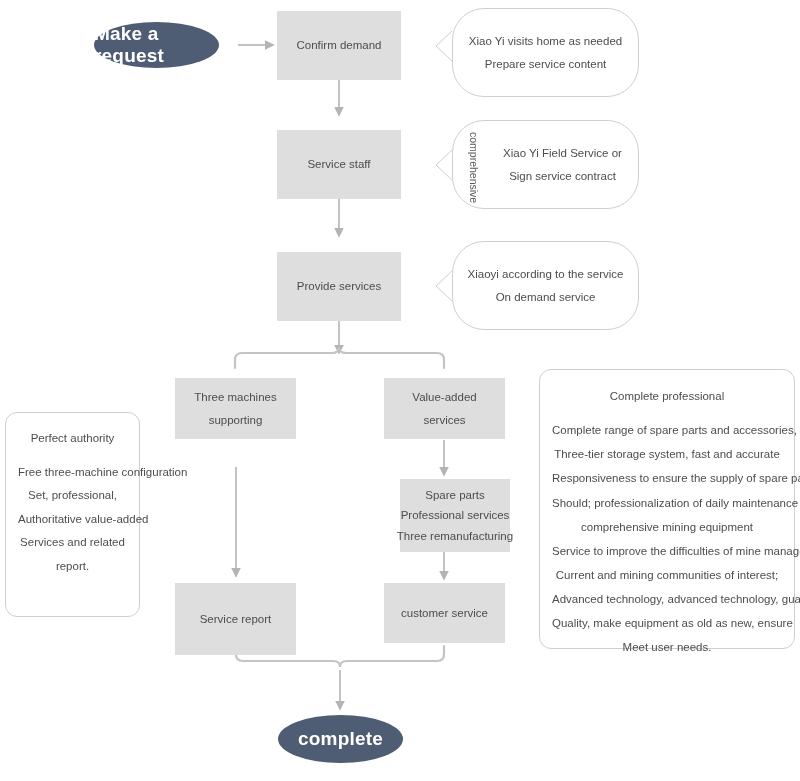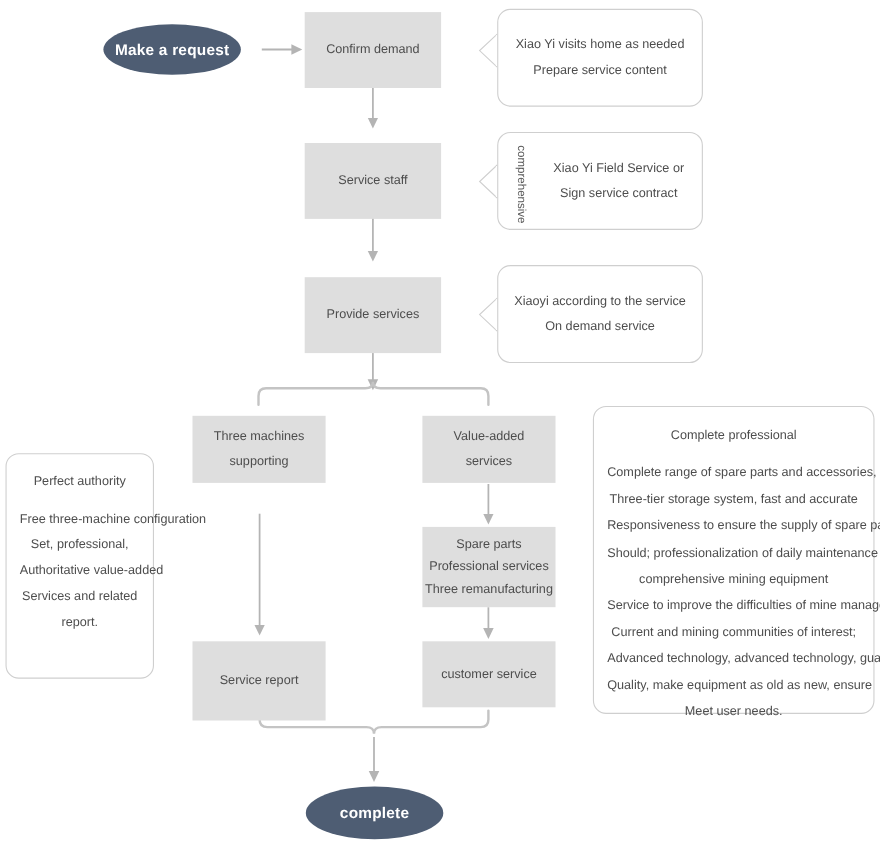--- a/index.html
+++ b/index.html
@@ -21,21 +21,21 @@
     height: 781px;
   }
   .abs { position: absolute; box-sizing: border-box; }
 
   
   .ellipse {
     border-radius: 50%;
     background: #4e5d73;
     color: #ffffff;
     font-weight: bold;
-    font-size: 14px;
+    font-size: 19px;
     display: flex;
     align-items: center;
     justify-content: center;
     letter-spacing: .2px;
   }
 
   
   .pbox {
     background: #dedede;
     display: flex;
@@ -59,20 +59,21 @@
     line-height: 2.0;
     box-sizing: border-box;
     text-align: center;
   }
   .note.centered {
     display: flex;
     flex-direction: column;
     align-items: center;
     justify-content: center;
     text-align: center;
+    border-radius: 32px;
   }
   .note.listing {
     padding: 14px 12px 10px 12px;
   }
   .note .title {
     display: block;
     margin-bottom: 10px;
     font-size: 11.5px;
   }
   .note .row { display: block; white-space: nowrap; }
@@ -159,21 +160,21 @@
 
   <div class="abs pbox" style="left:175px; top:583px; width:121px; height:72px;">
     <span class="ln">Service report</span>
   </div>
 
   <div class="abs pbox" style="left:384px; top:378px; width:121px; height:61px;">
     <span class="ln">Value-added</span>
     <span class="ln">services</span>
   </div>
 
-  <div class="abs pbox" style="left:384px; top:479px; width:121px; height:73px; line-height:1.75;">
+  <div class="abs pbox" style="left:400px; top:479px; width:110px; height:73px; line-height:1.75;">
     <span class="ln">Spare parts</span>
     <span class="ln">Professional services</span>
     <span class="ln">Three remanufacturing</span>
   </div>
 
   <div class="abs pbox" style="left:384px; top:583px; width:121px; height:60px;">
     <span class="ln">customer service</span>
   </div>
 
   <div class="abs ellipse" style="left:278px; top:715px; width:125px; height:48px;">

